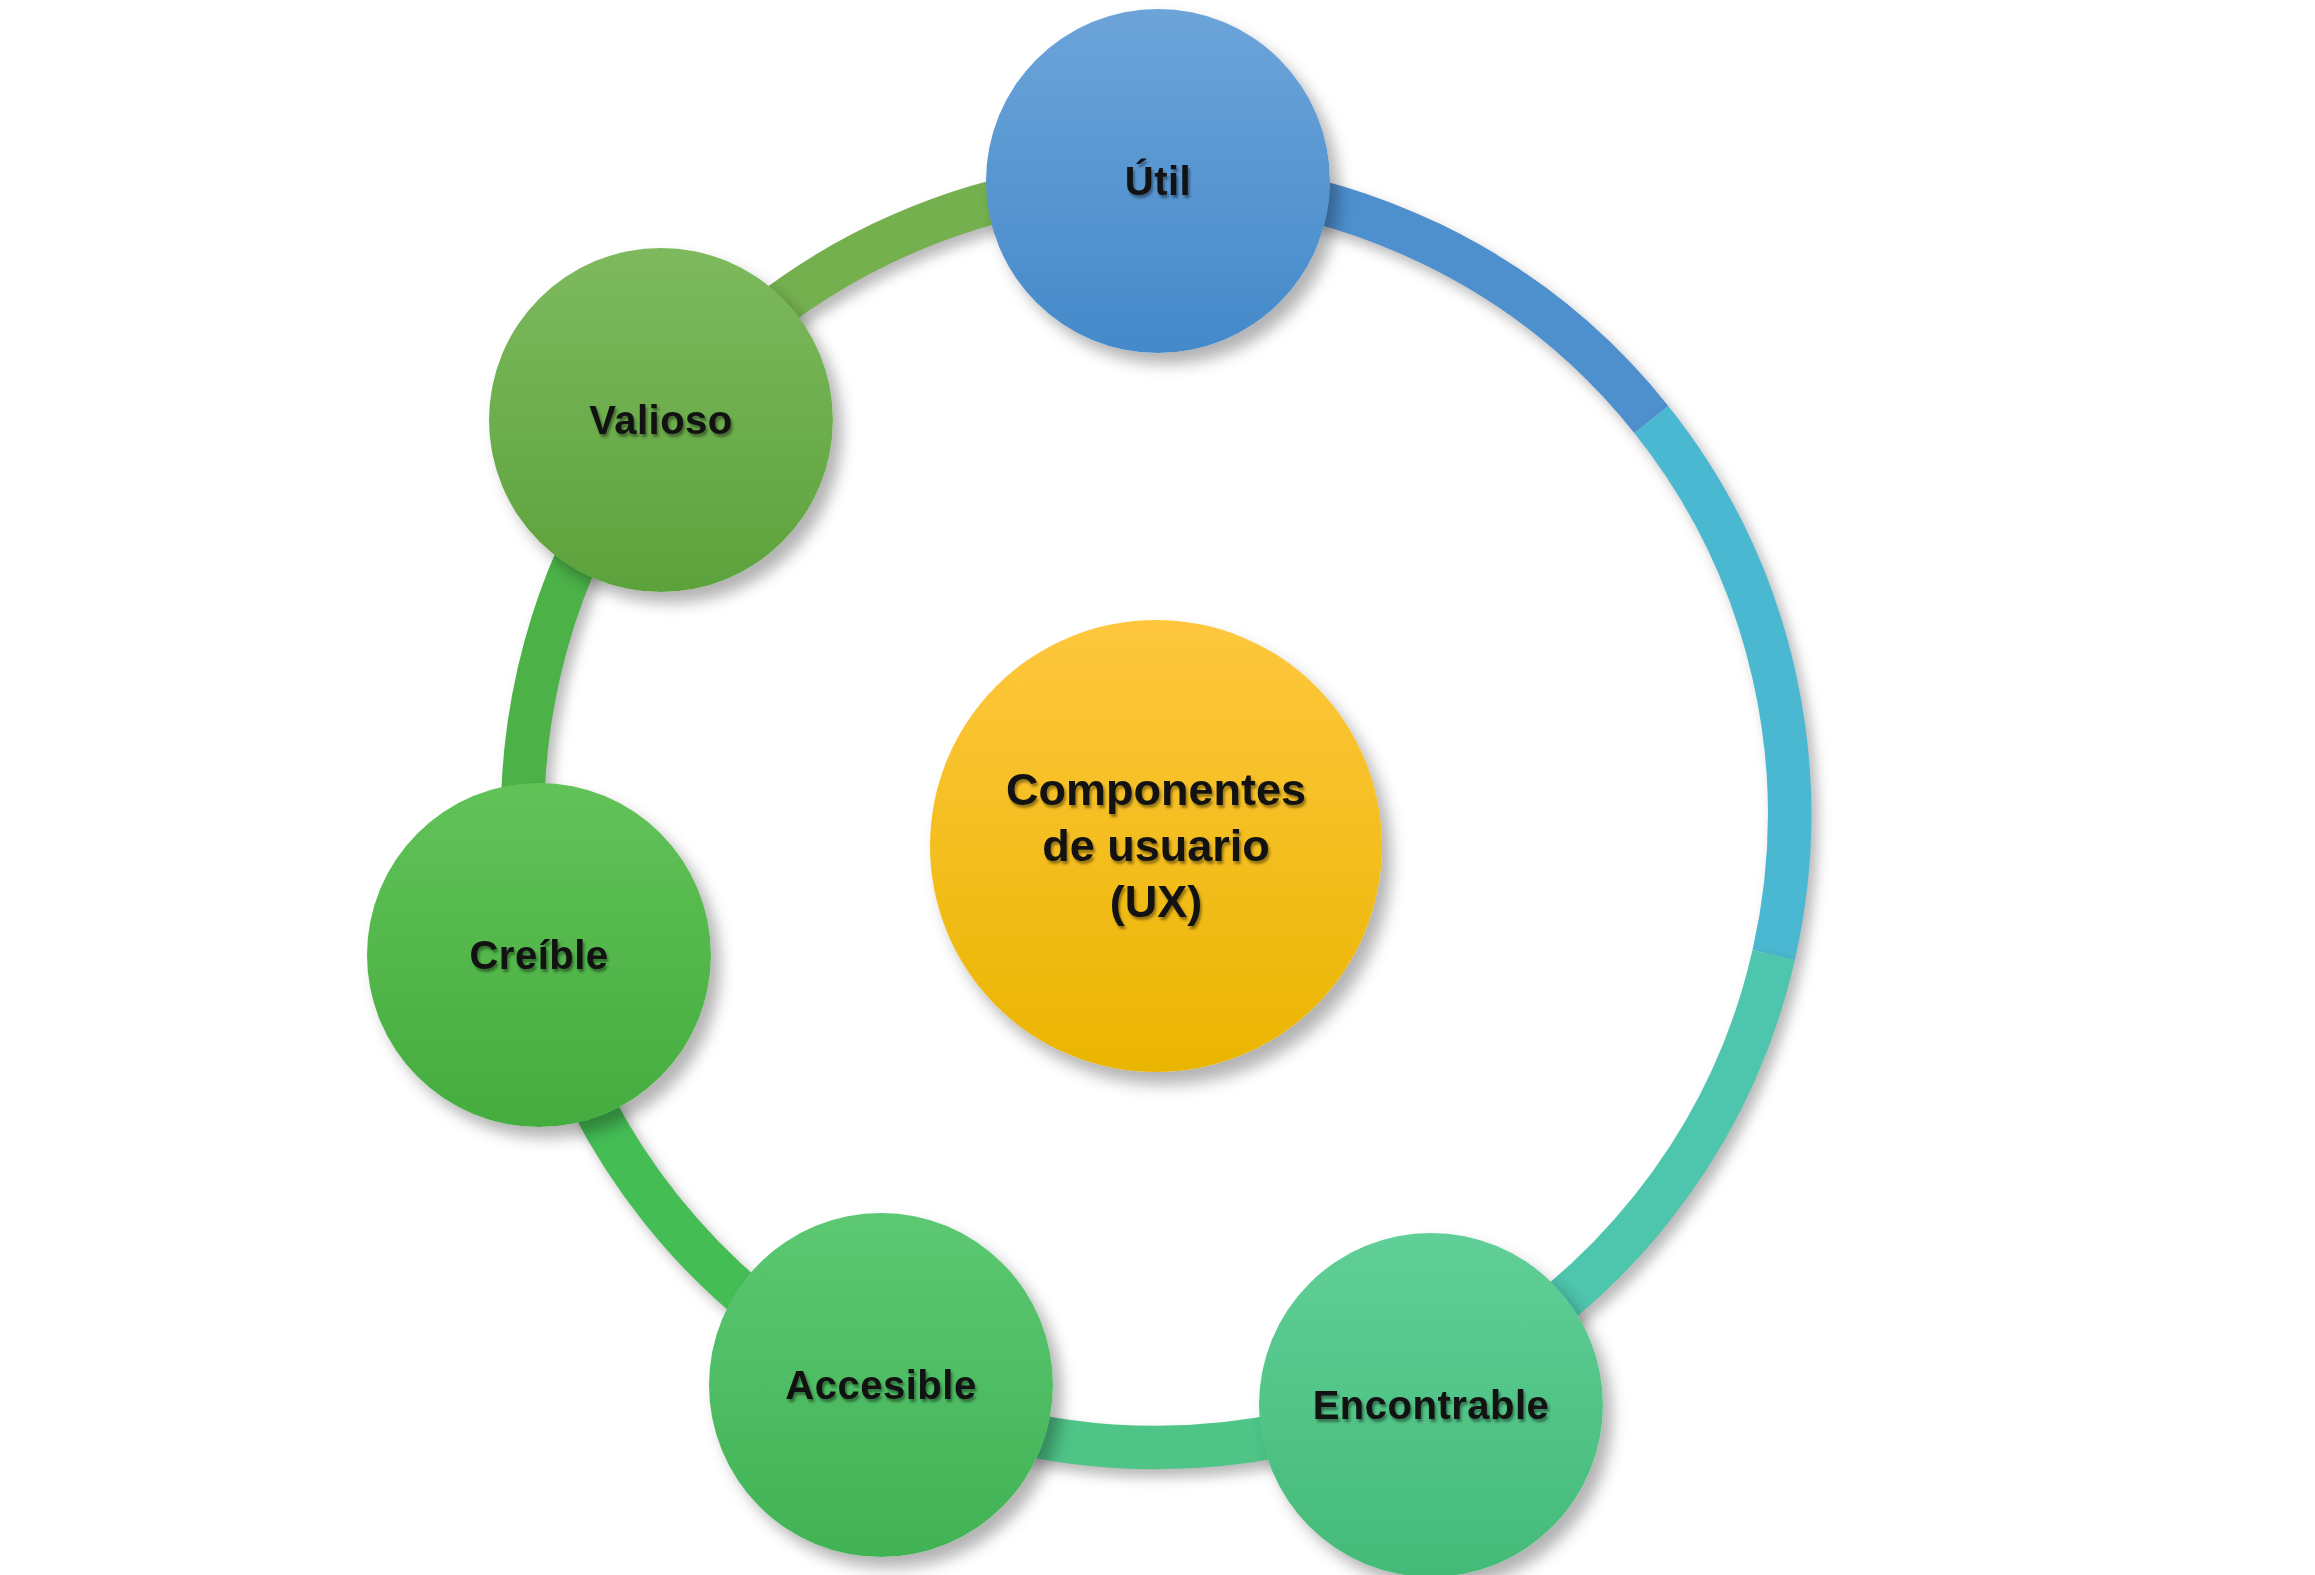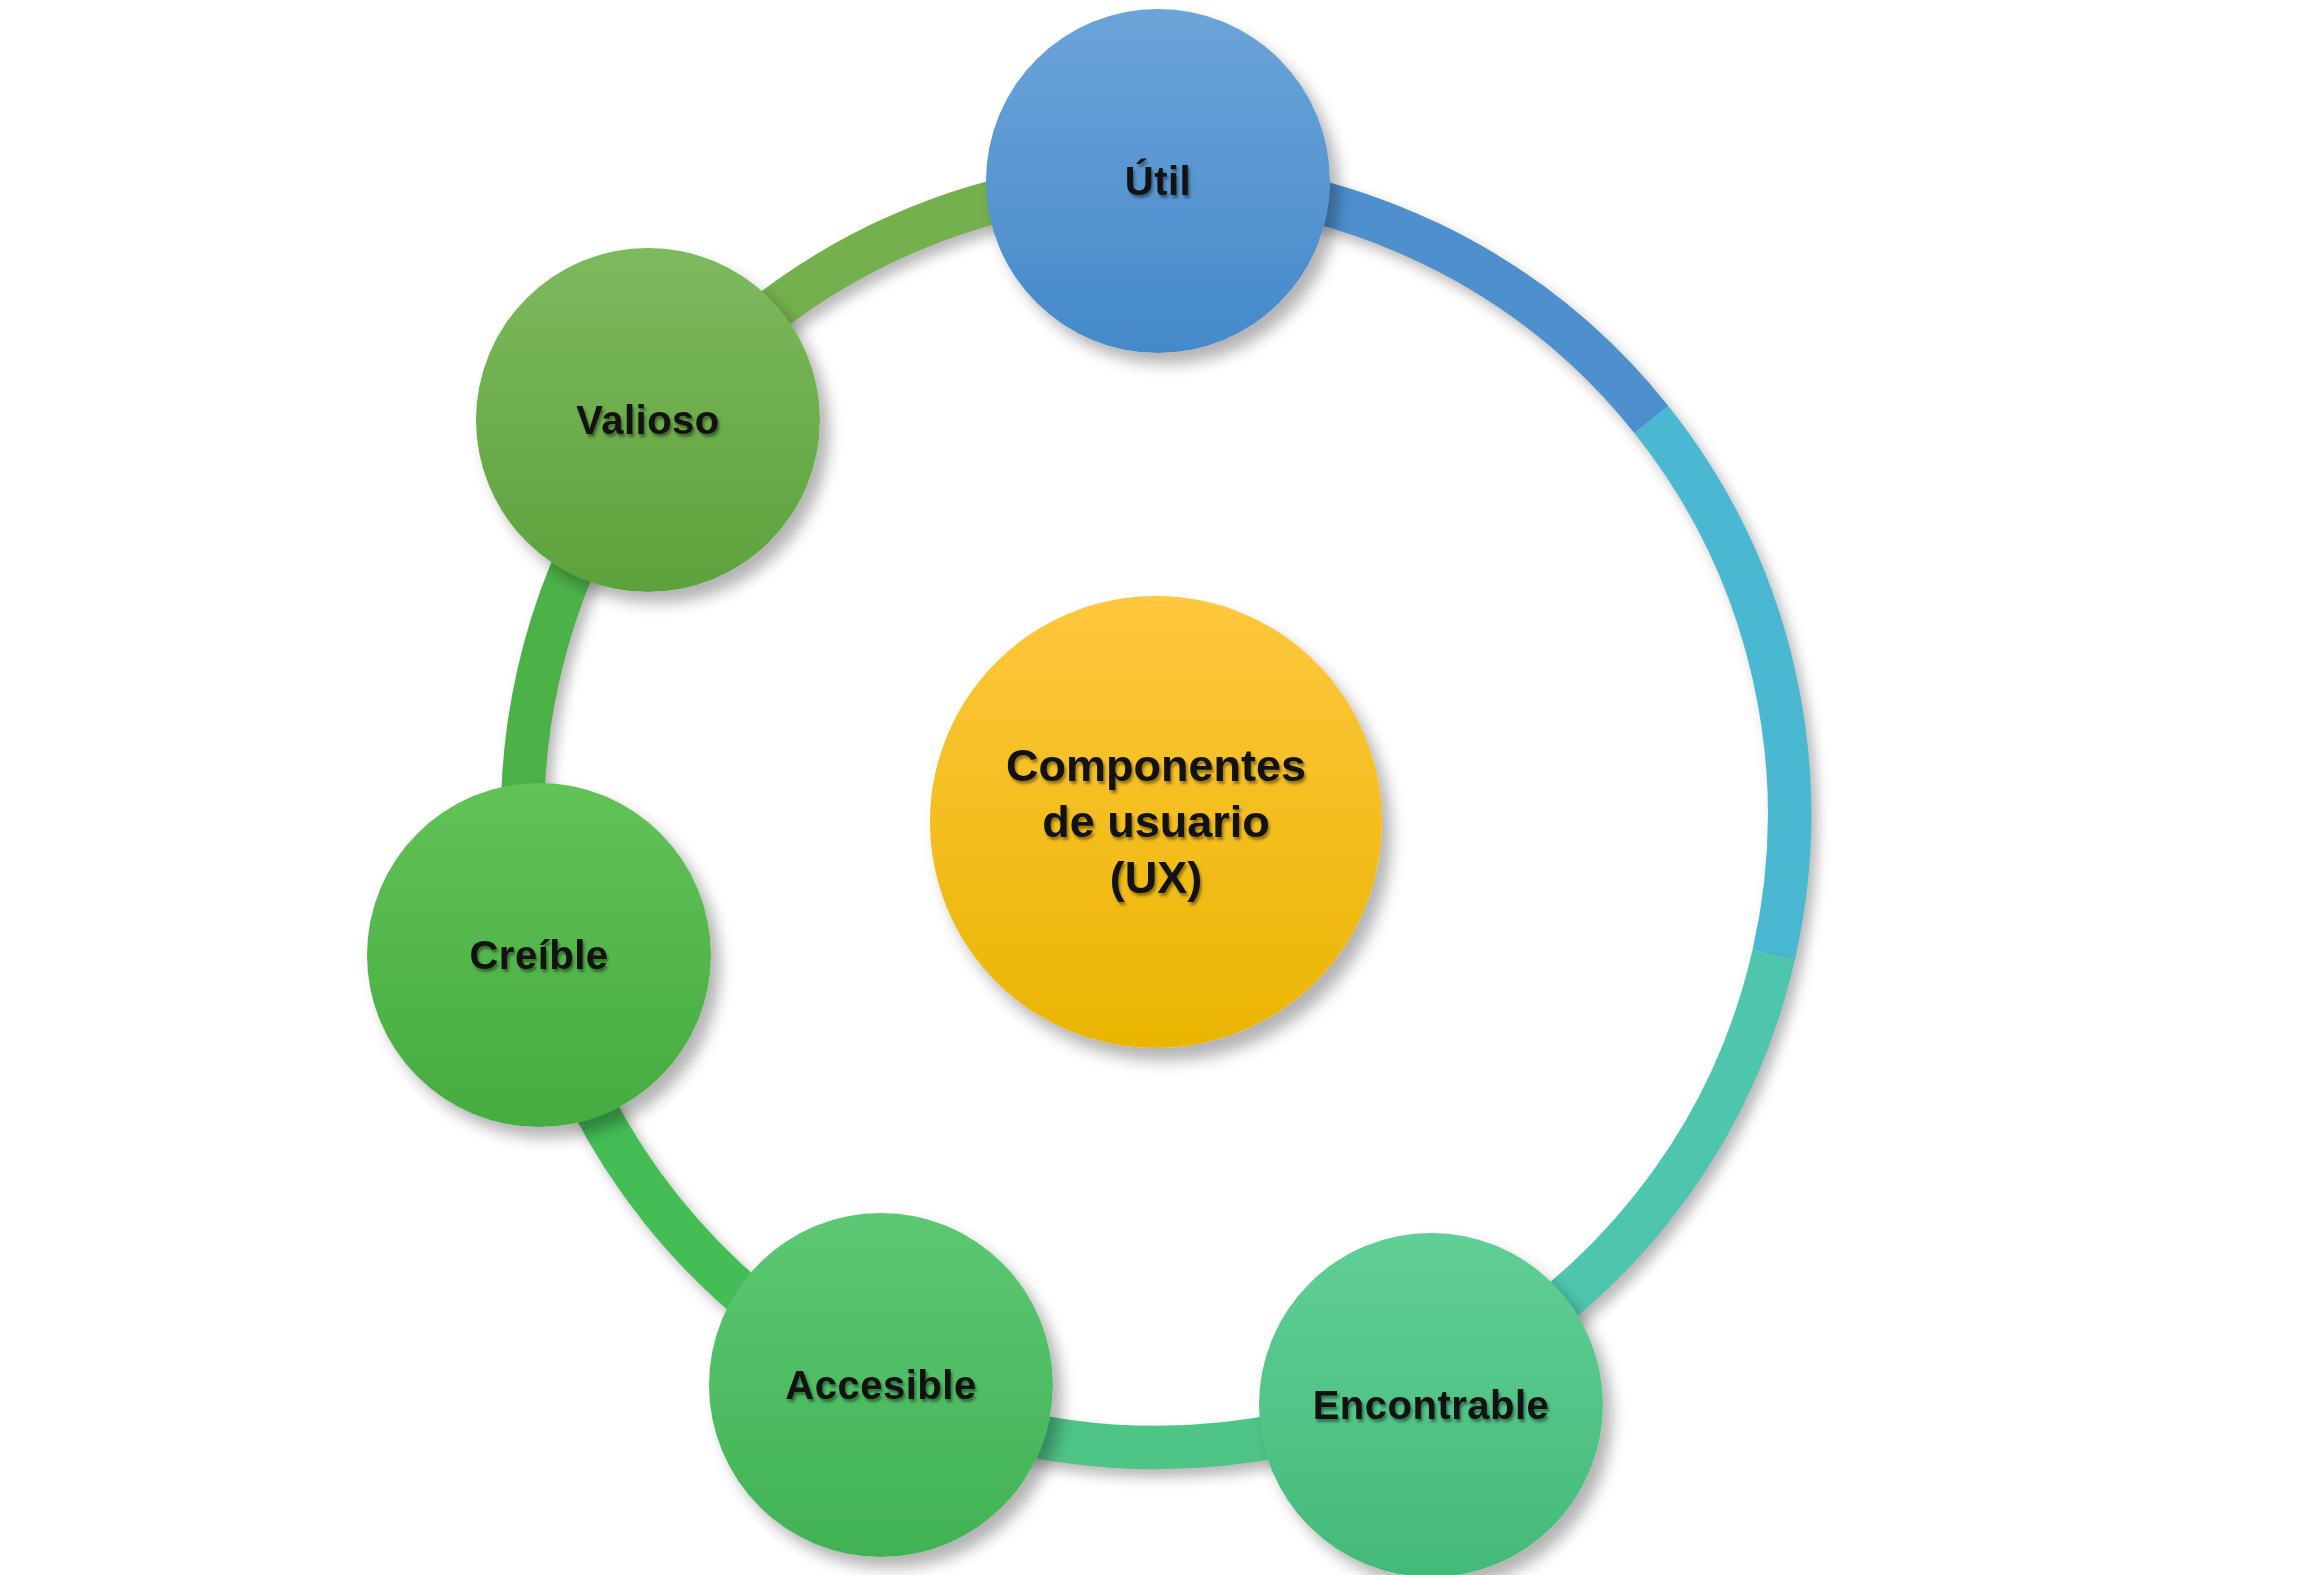--- a/index.html
+++ b/index.html
@@ -45,25 +45,25 @@
     text-shadow: 1.8px 2.7px 2.7px rgba(0,0,0,0.40);
     letter-spacing: 0.5px;
     text-align: center;
   }
   .node-util        { left: 986px; top: 9px;   }
   .node-usable      { left: 1479px; top: 248px;  }
   .node-deseable    { left: 1601px; top: 783px;  }
   .node-encontrable { left: 1259px; top: 1233px; }
   .node-accesible   { left: 709px;  top: 1213px; }
   .node-creible     { left: 367px;  top: 783px;  }
-  .node-valioso     { left: 476px;  top: 248px;  }
+  .node-valioso     { left: 489px;  top: 248px;  }
   .center-circle {
     position: absolute;
     left: 930px;
-    top: 596px;
+    top: 620px;
     width: 452px;
     height: 452px;
     border-radius: 50%;
     background: linear-gradient(to bottom, var(--c1), var(--c2));
     box-shadow: 9px 12.7px 16.3px rgba(0,0,0,0.30);
     display: flex;
     align-items: center;
     justify-content: center;
     text-align: center;
   }

